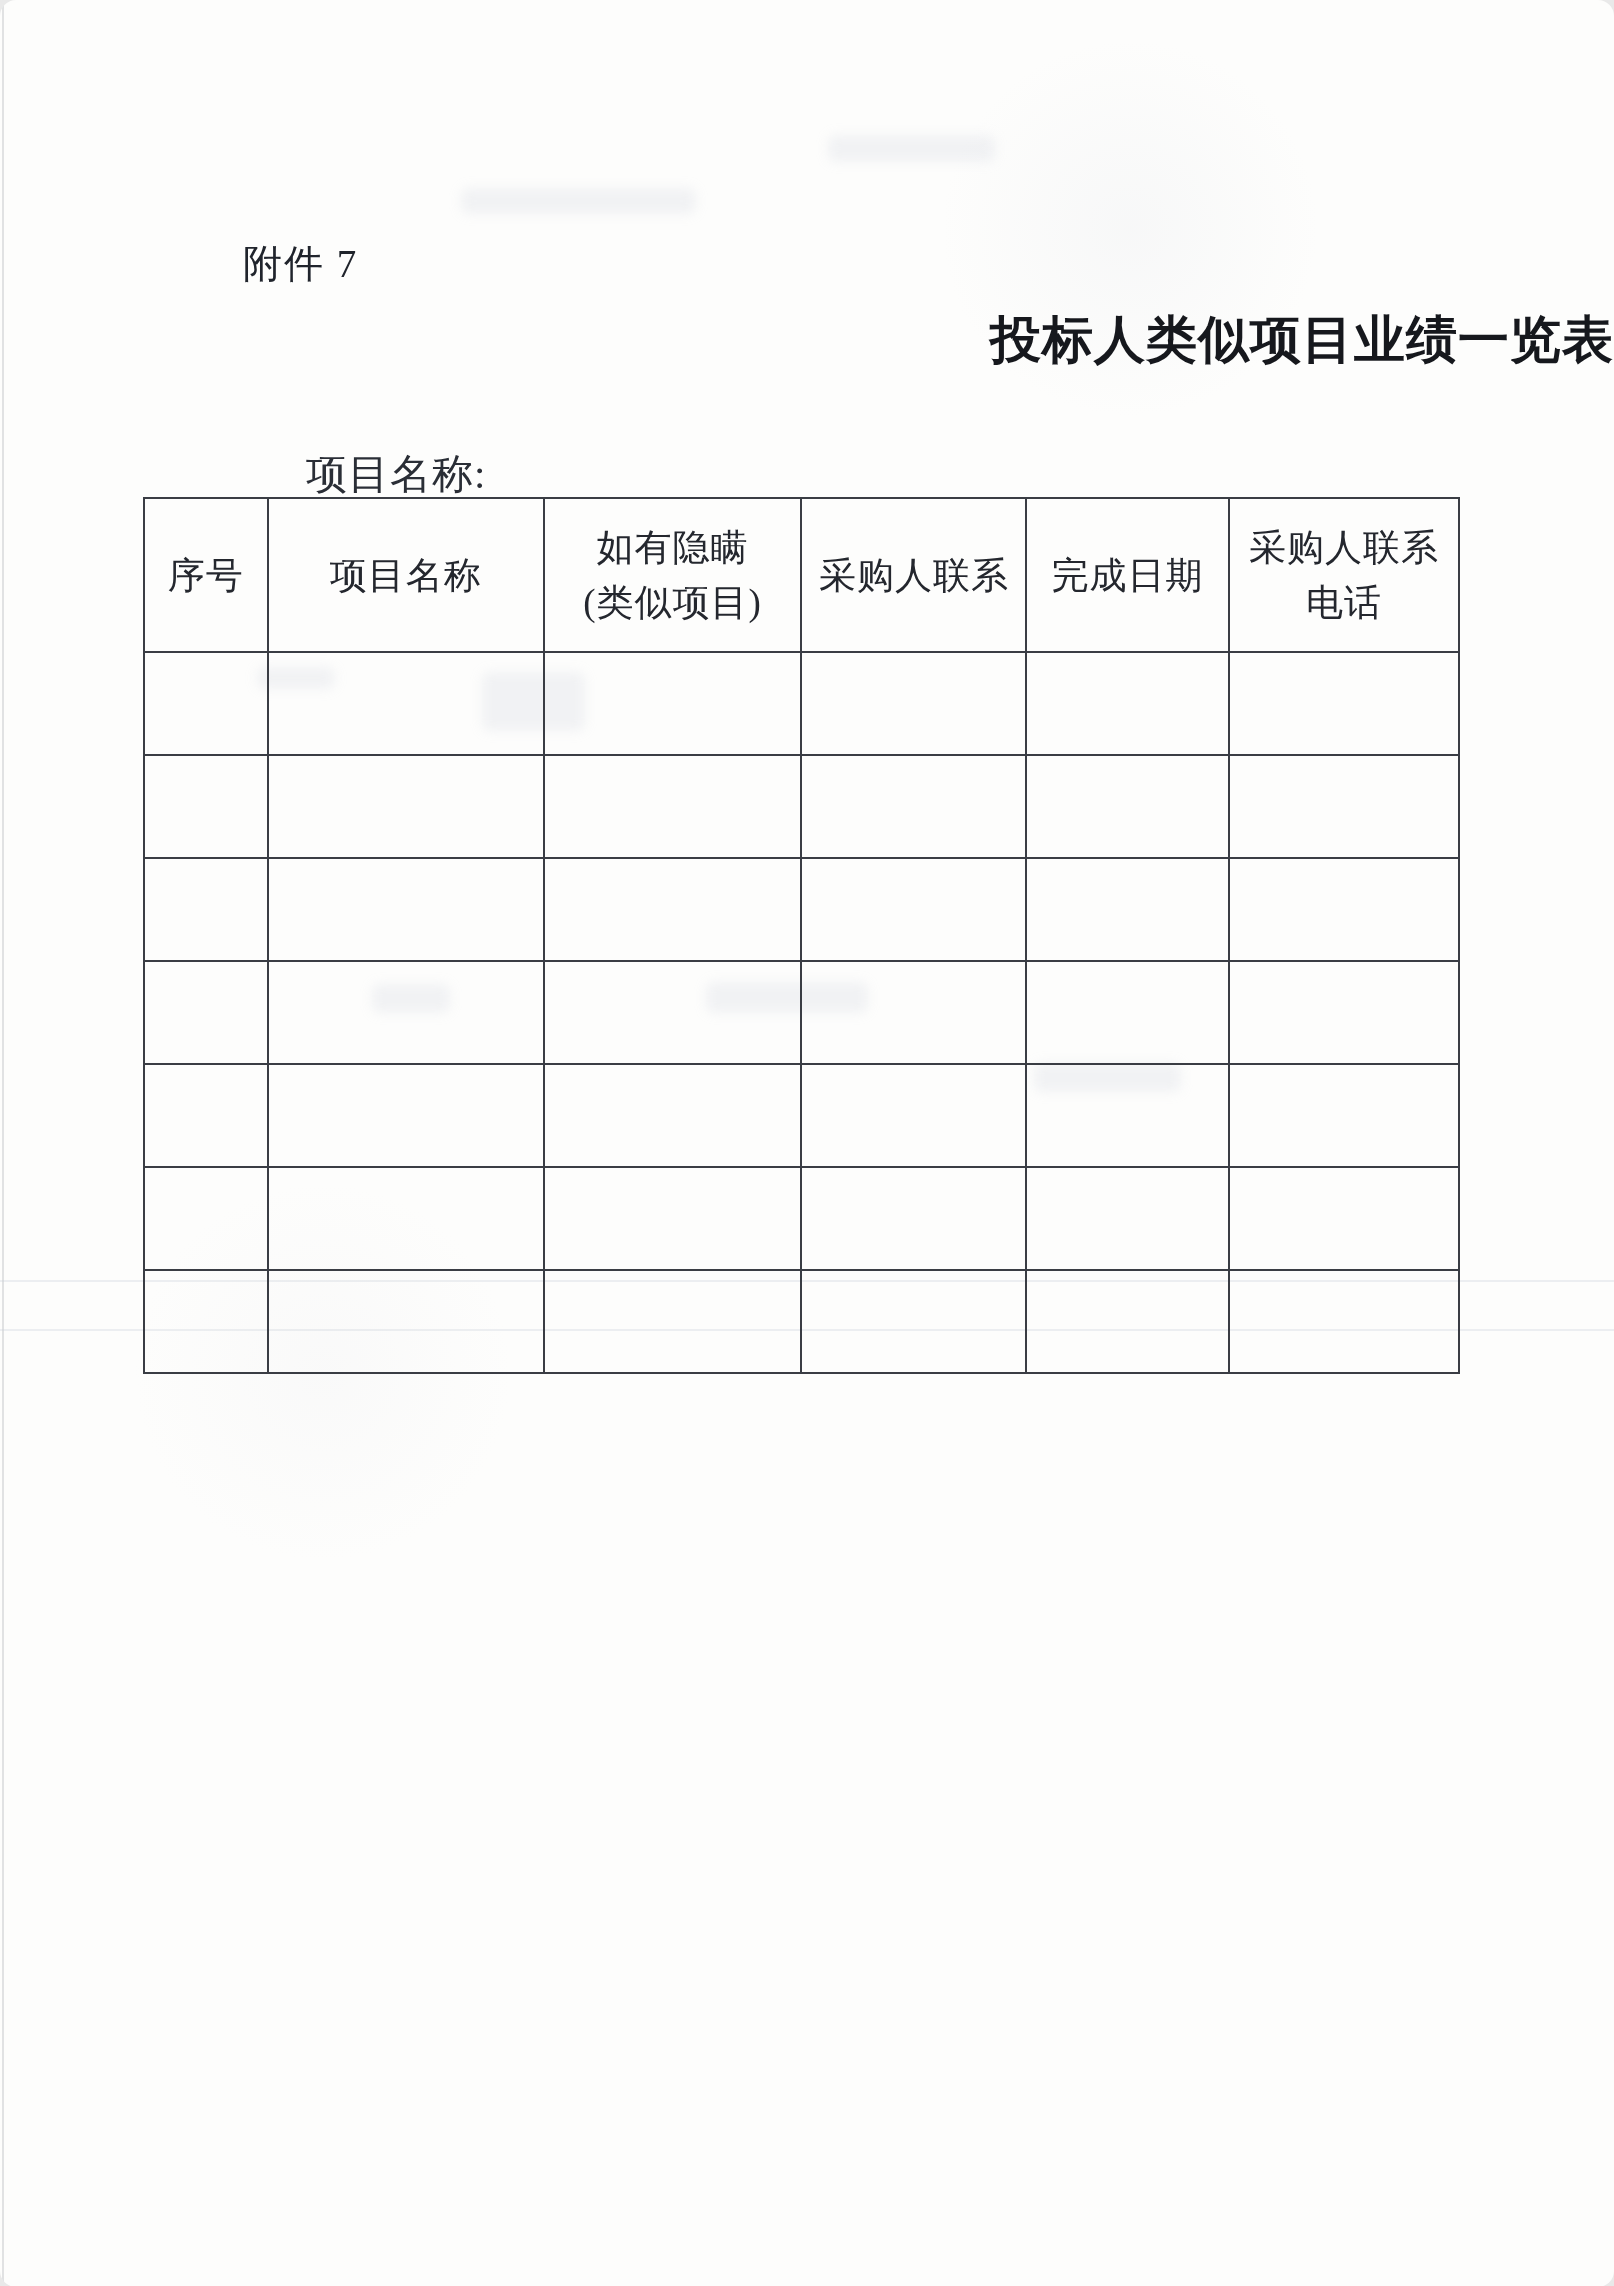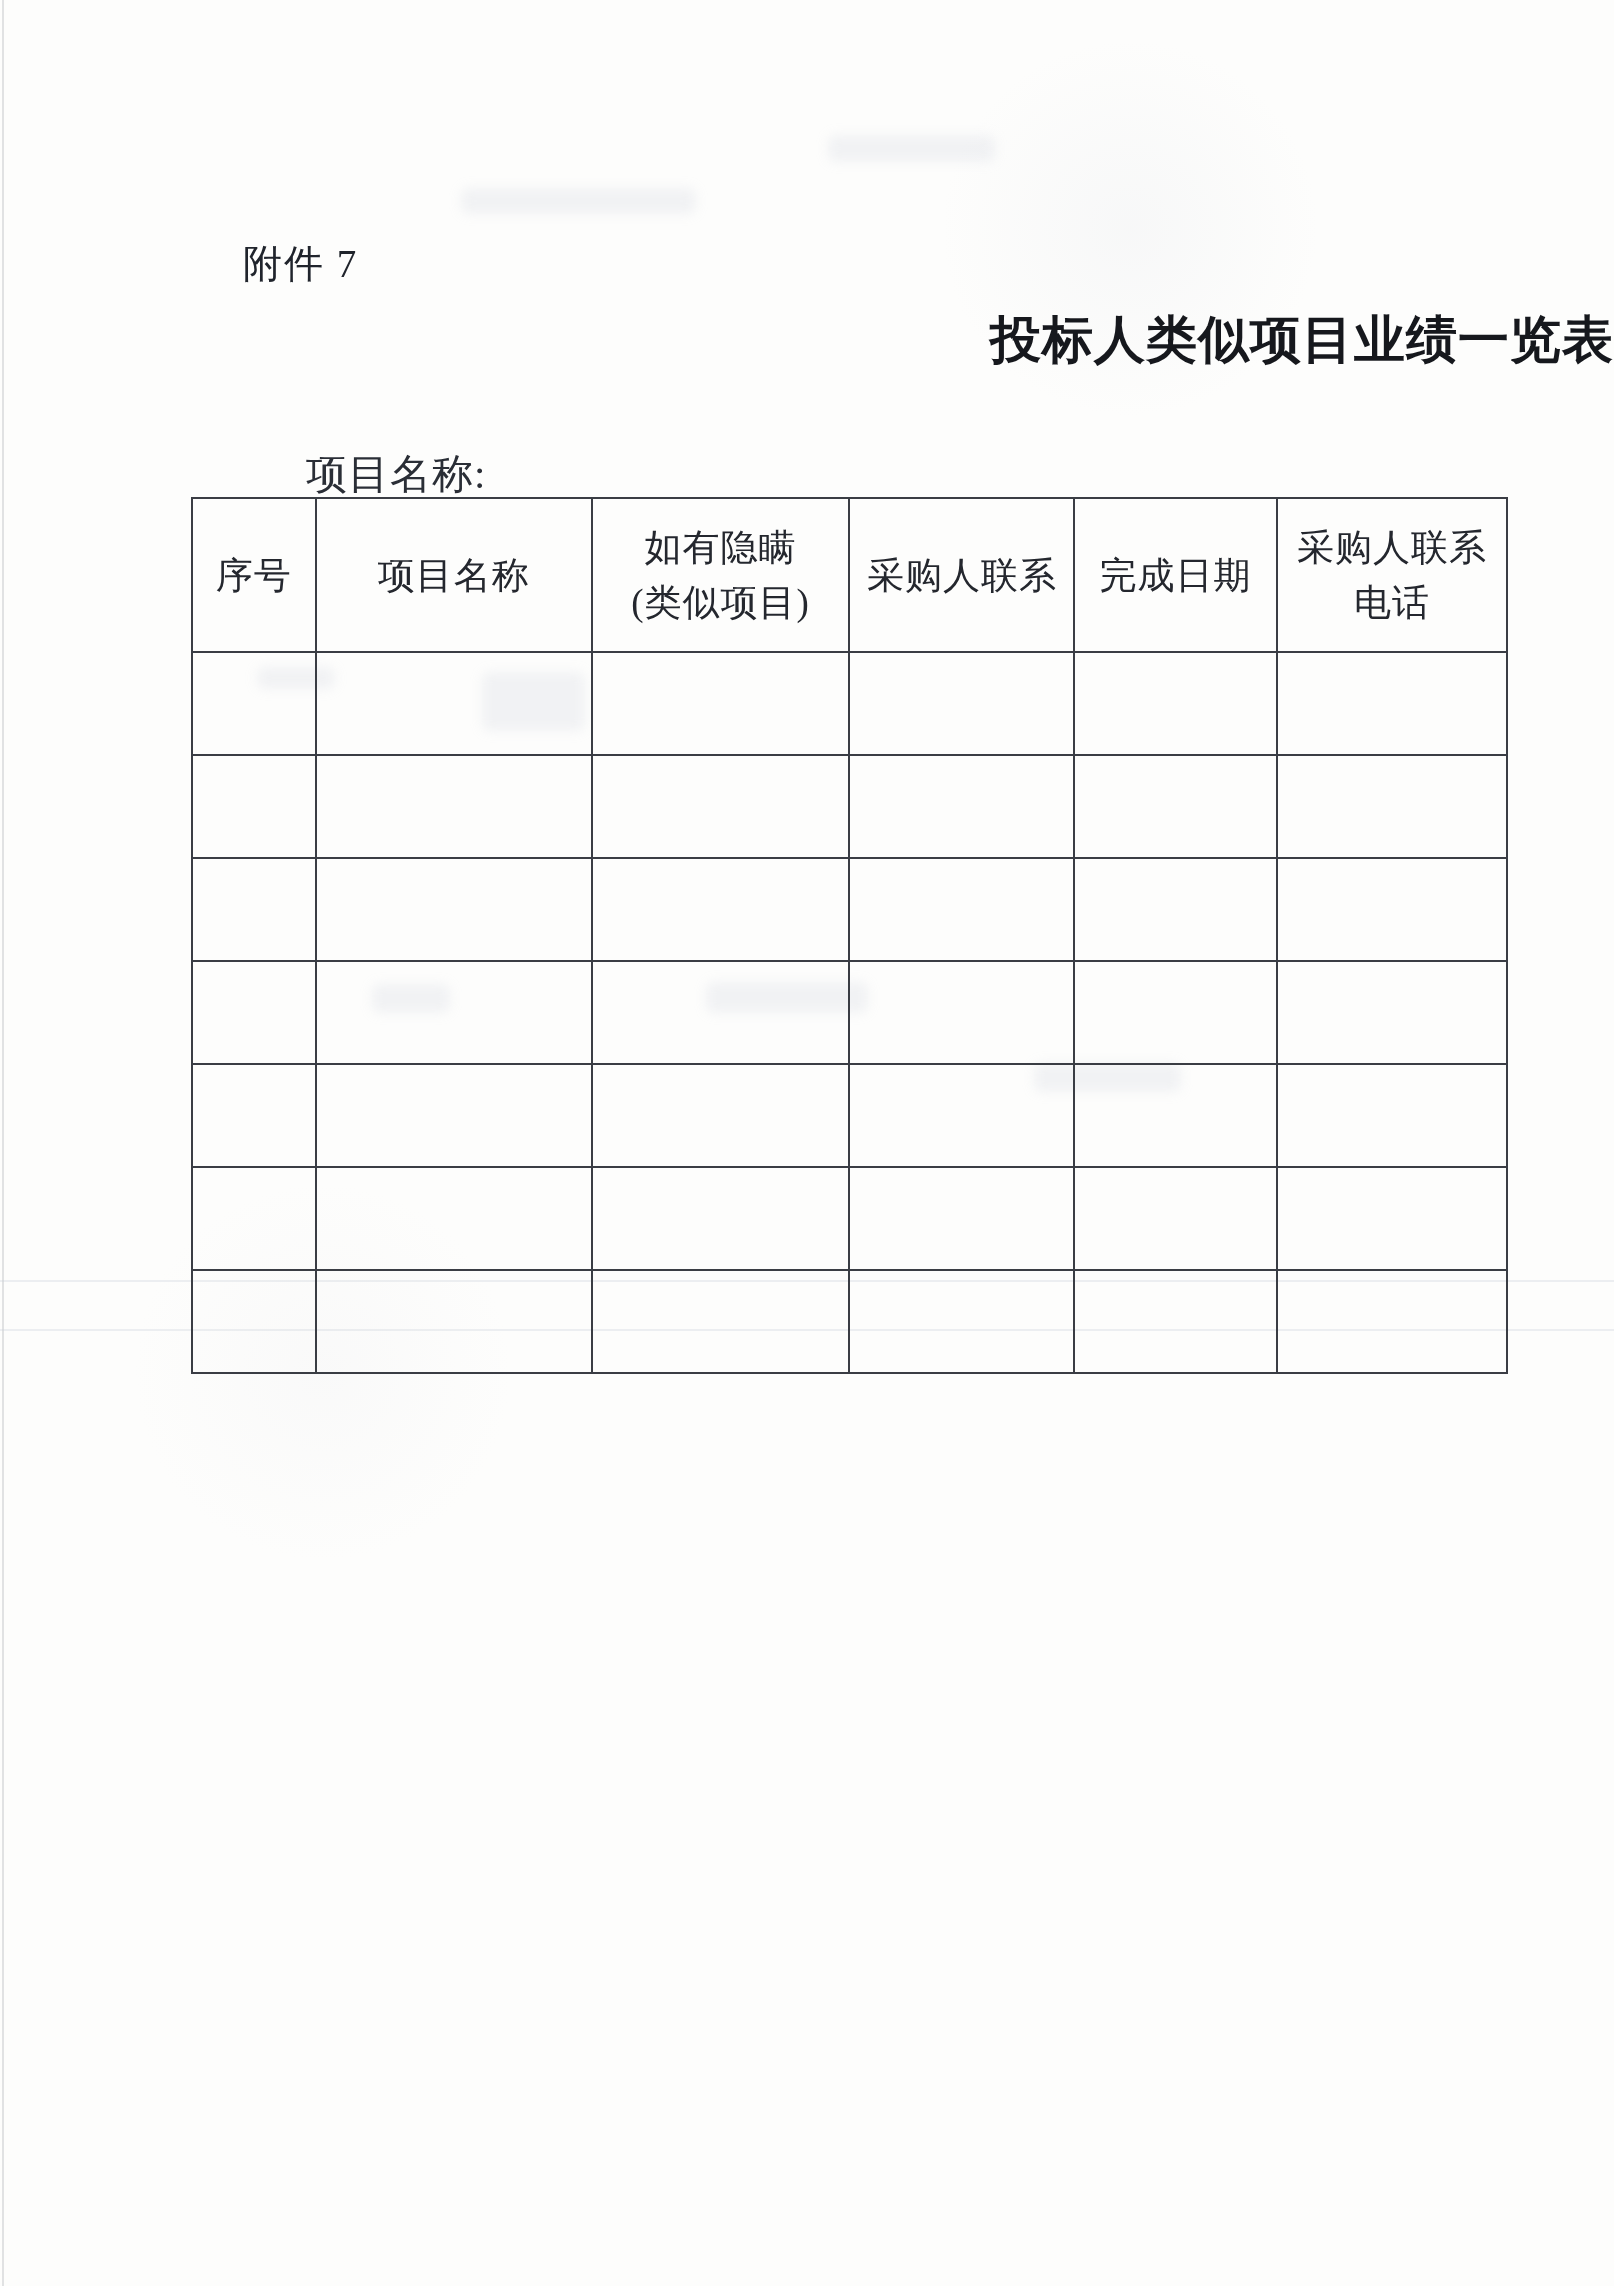--- a/index.html
+++ b/index.html
@@ -13,20 +13,21 @@
     position:relative;
     width:1614px;height:2287px;
     margin:0 auto;
     background:var(--paper);
     background-image:
       radial-gradient(circle at 70% 10%, rgba(230,232,236,.25) 0%, rgba(230,232,236,0) 8%),
       radial-gradient(circle at 20% 60%, rgba(235,235,238,.2) 0%, rgba(235,235,238,0) 10%);
     overflow:hidden;
     font-family:"Liberation Serif", serif;
     color:var(--ink);
+    border-radius:16px;
   }
   
   .scan-edge{position:absolute;left:2px;top:0;width:2px;height:100%;background:rgba(190,192,198,.45);}
   .streak{position:absolute;left:0;width:100%;height:2px;background:rgba(198,204,216,.30);}
   .streak.s1{top:1280px;}
   .streak.s2{top:1329px;}
   .smudge{position:absolute;background:rgba(190,196,210,.18);filter:blur(5.9px);border-radius:7.8px;}
   .smudge.a{left:828px;top:135px;width:167px;height:27.4px;}
   .smudge.b{left:461px;top:188px;width:235px;height:25.5px;}
   .smudge.c{left:257px;top:667px;width:78px;height:21.6px;}
@@ -45,21 +46,21 @@
     font-family:"Liberation Sans", sans-serif;
     font-weight:700;font-size:51px;letter-spacing:1px;color:#16181d;
   }
   .form-label{
     position:absolute;left:306px;top:447px;
     font-size:41px;color:#2a2e36;letter-spacing:1px;
   }
   table.perf-table{
     position:absolute;left:143px;top:497px;
     width:1317px;
-    border-collapse:collapse;table-layout:fixed;margin-left:48px;
+    border-collapse:collapse;table-layout:fixed;
   }
   table.perf-table th, table.perf-table td{
     border:2px solid var(--border-color);
     padding:0;
   }
   table.perf-table th{
     height:152px;
     font-weight:400;
     font-size:37px;line-height:55px;
     color:#24272e;

